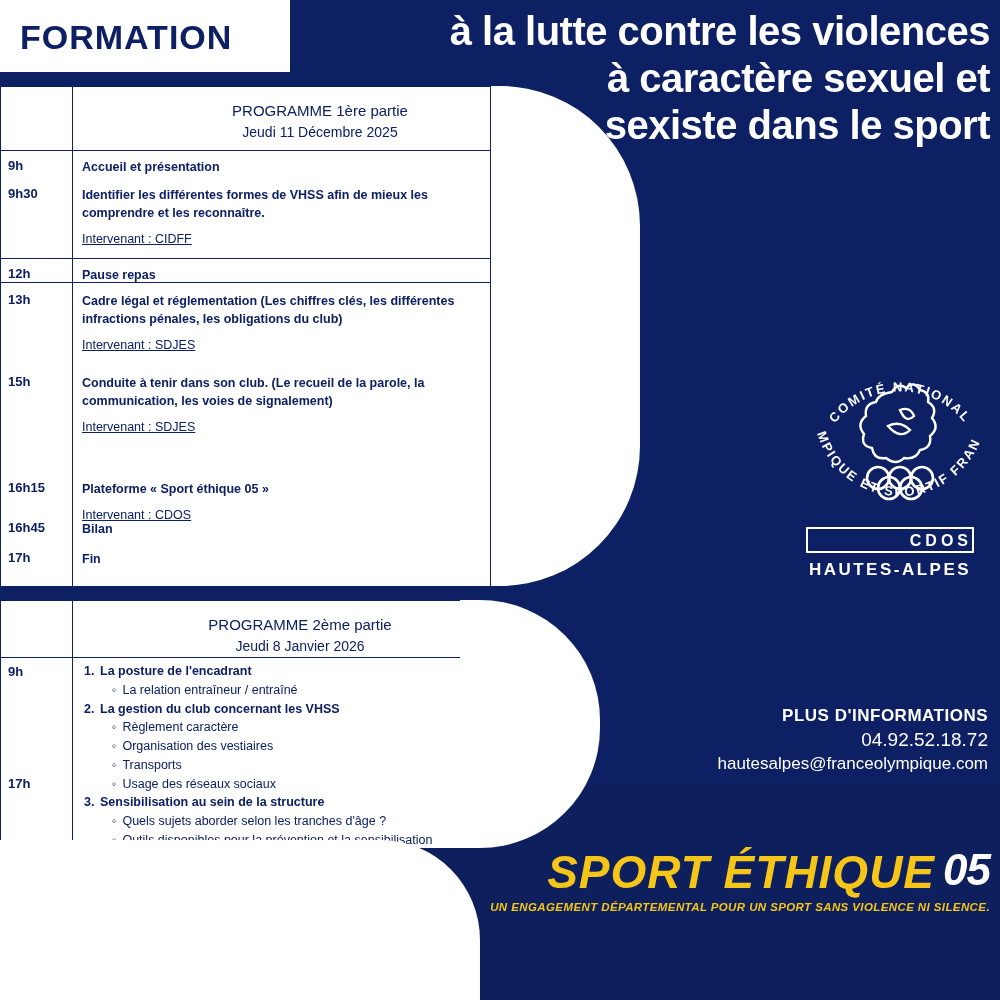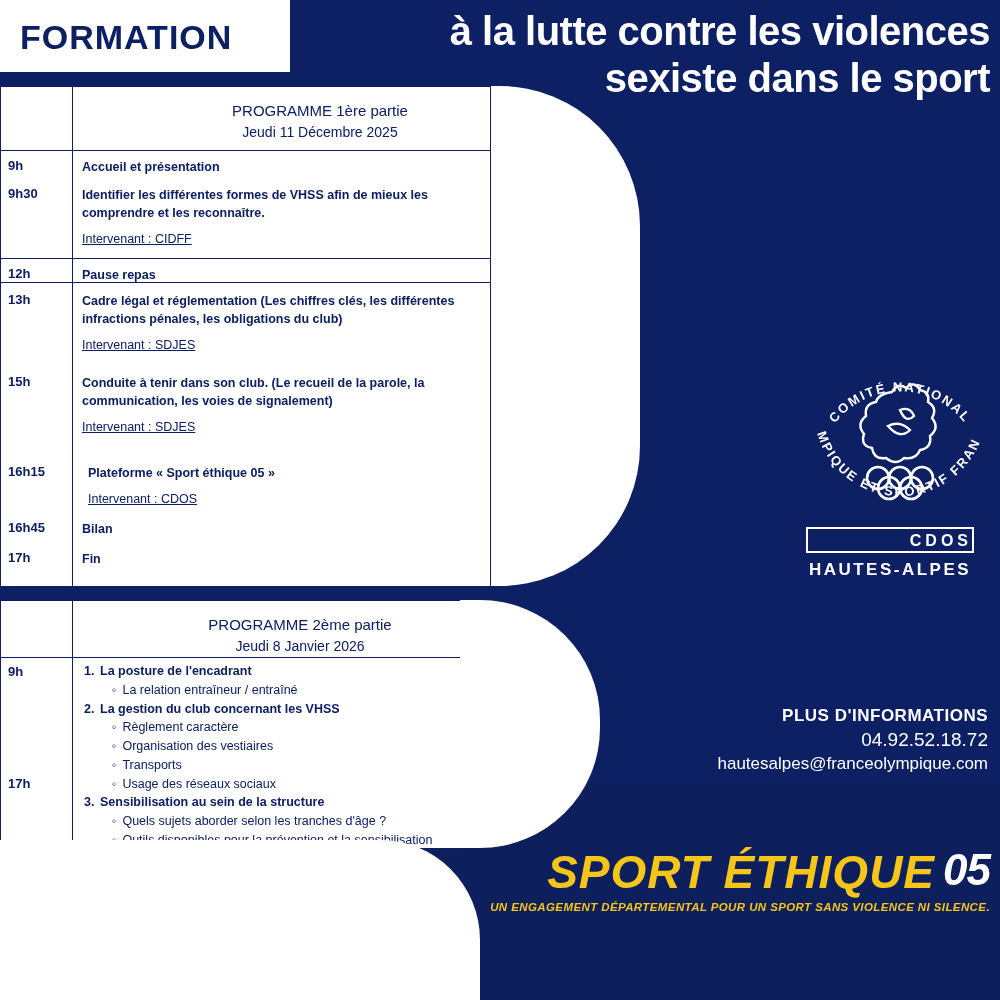--- a/index.html
+++ b/index.html
@@ -139,20 +139,21 @@
 </style>
 </head>
 <body>
 
 <div id="poster">
 
   <div class="header-band"></div>
   <div class="formation-word">FORMATION</div>
   <div class="header-title">
     <div>à la lutte contre les violences</div>
+    <div>à caractère sexuel et</div>
     <div>sexiste dans le sport</div>
   </div>
 
   <div class="panel" id="panel1">
     <div class="prog-head">
       <div>PROGRAMME 1ère partie</div>
       <div class="sub">Jeudi 11 Décembre 2025</div>
     </div>
 
     <div class="grid-line-v" style="left:0;top:0;height:500px;"></div>
@@ -191,21 +192,21 @@
           <div class="speaker">Intervenant : SDJES</div>
         </div>
       </div>
       <div class="row" style="top:288px;width:490px;">
         <div class="time">15h</div>
         <div class="content">
           <div class="title">Conduite à tenir dans son club. (Le recueil de la parole, la communication, les voies de signalement)</div>
           <div class="speaker">Intervenant : SDJES</div>
         </div>
       </div>
-      <div class="row" style="top:378px;width:490px;gap:6px;">
+      <div class="row" style="top:394px;width:490px;">
         <div class="time">16h15</div>
         <div class="content">
           <div class="title">Plateforme « Sport éthique 05 »</div>
           <div class="speaker">Intervenant : CDOS</div>
         </div>
       </div>
       <div class="row" style="top:434px;width:490px;">
         <div class="time">16h45</div>
         <div class="content">
           <div class="title">Bilan</div>

